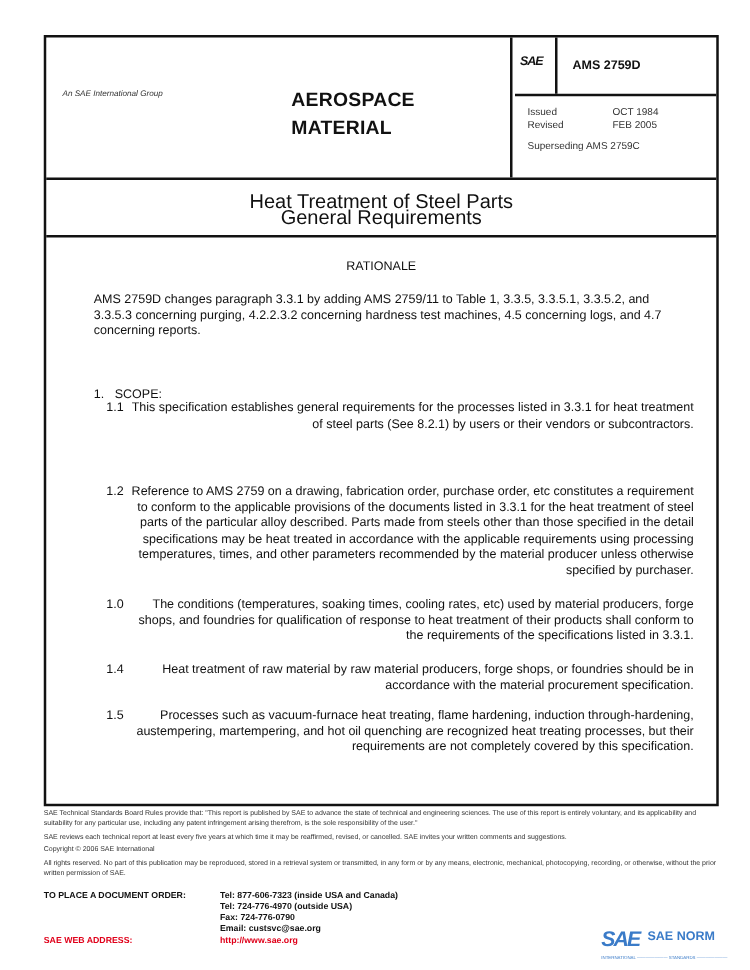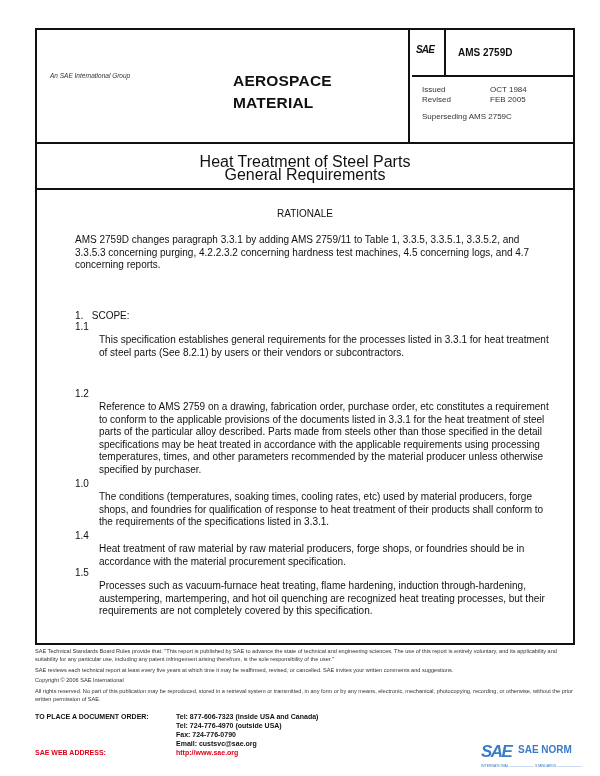--- a/index.html
+++ b/index.html
@@ -25,23 +25,23 @@
   .dates .k { width: 68px; }
   .supersede { margin-top: 7px; }
 
   .titlebox { position: absolute; left: 0; top: 114px; width: 536px; height: 46px; border-bottom: 2px solid #111; text-align: center; font-size: 16px; line-height: 13px; padding-top: 11px; }
 
   .body { position: absolute; left: 0; top: 160px; width: 536px; font-size: 10px; line-height: 12.5px; color: #111; }
   .rationale-head { position: absolute; left: 0; top: 18px; width: 536px; text-align: center; font-size: 10px; }
   .rationale-text { position: absolute; left: 38px; top: 44px; width: 470px; }
   .scope-head { position: absolute; left: 38px; top: 107px; margin-top: 13px; }
   .scope-head .num { display: inline-block; width: 14px; }
-  .para { position: absolute; left: 38px; width: 480px; display: flex; }
+  .para { position: absolute; left: 38px; width: 480px; display: flex; text-align: right; }
   .para .num { width: 24px; flex: none; }
-  .para .txt { flex: 1; margin-top: 13px; }
+  .para .txt { flex: 1; }
 
   .legal { position: absolute; left: 35px; top: 648px; width: 540px; font-size: 5.6px; line-height: 7.8px; color: #333; }
   .legal p { margin-bottom: 3px; }
   .order { position: absolute; left: 35px; top: 712px; width: 540px; font-size: 7px; line-height: 9px; font-weight: bold; }
   .order .lbl { position: absolute; left: 0; }
   .order .vals { position: absolute; left: 141px; top: 0; }
   .red { color: #e0001a; }
 
   .norm { position: absolute; left: 481px; top: 742px; width: 115px; height: 30px; }
   .norm-sae { position: absolute; left: 0; top: 0; font-weight: bold; font-style: italic; font-size: 17px; color: #3a7bc8; letter-spacing: -1.5px; }

